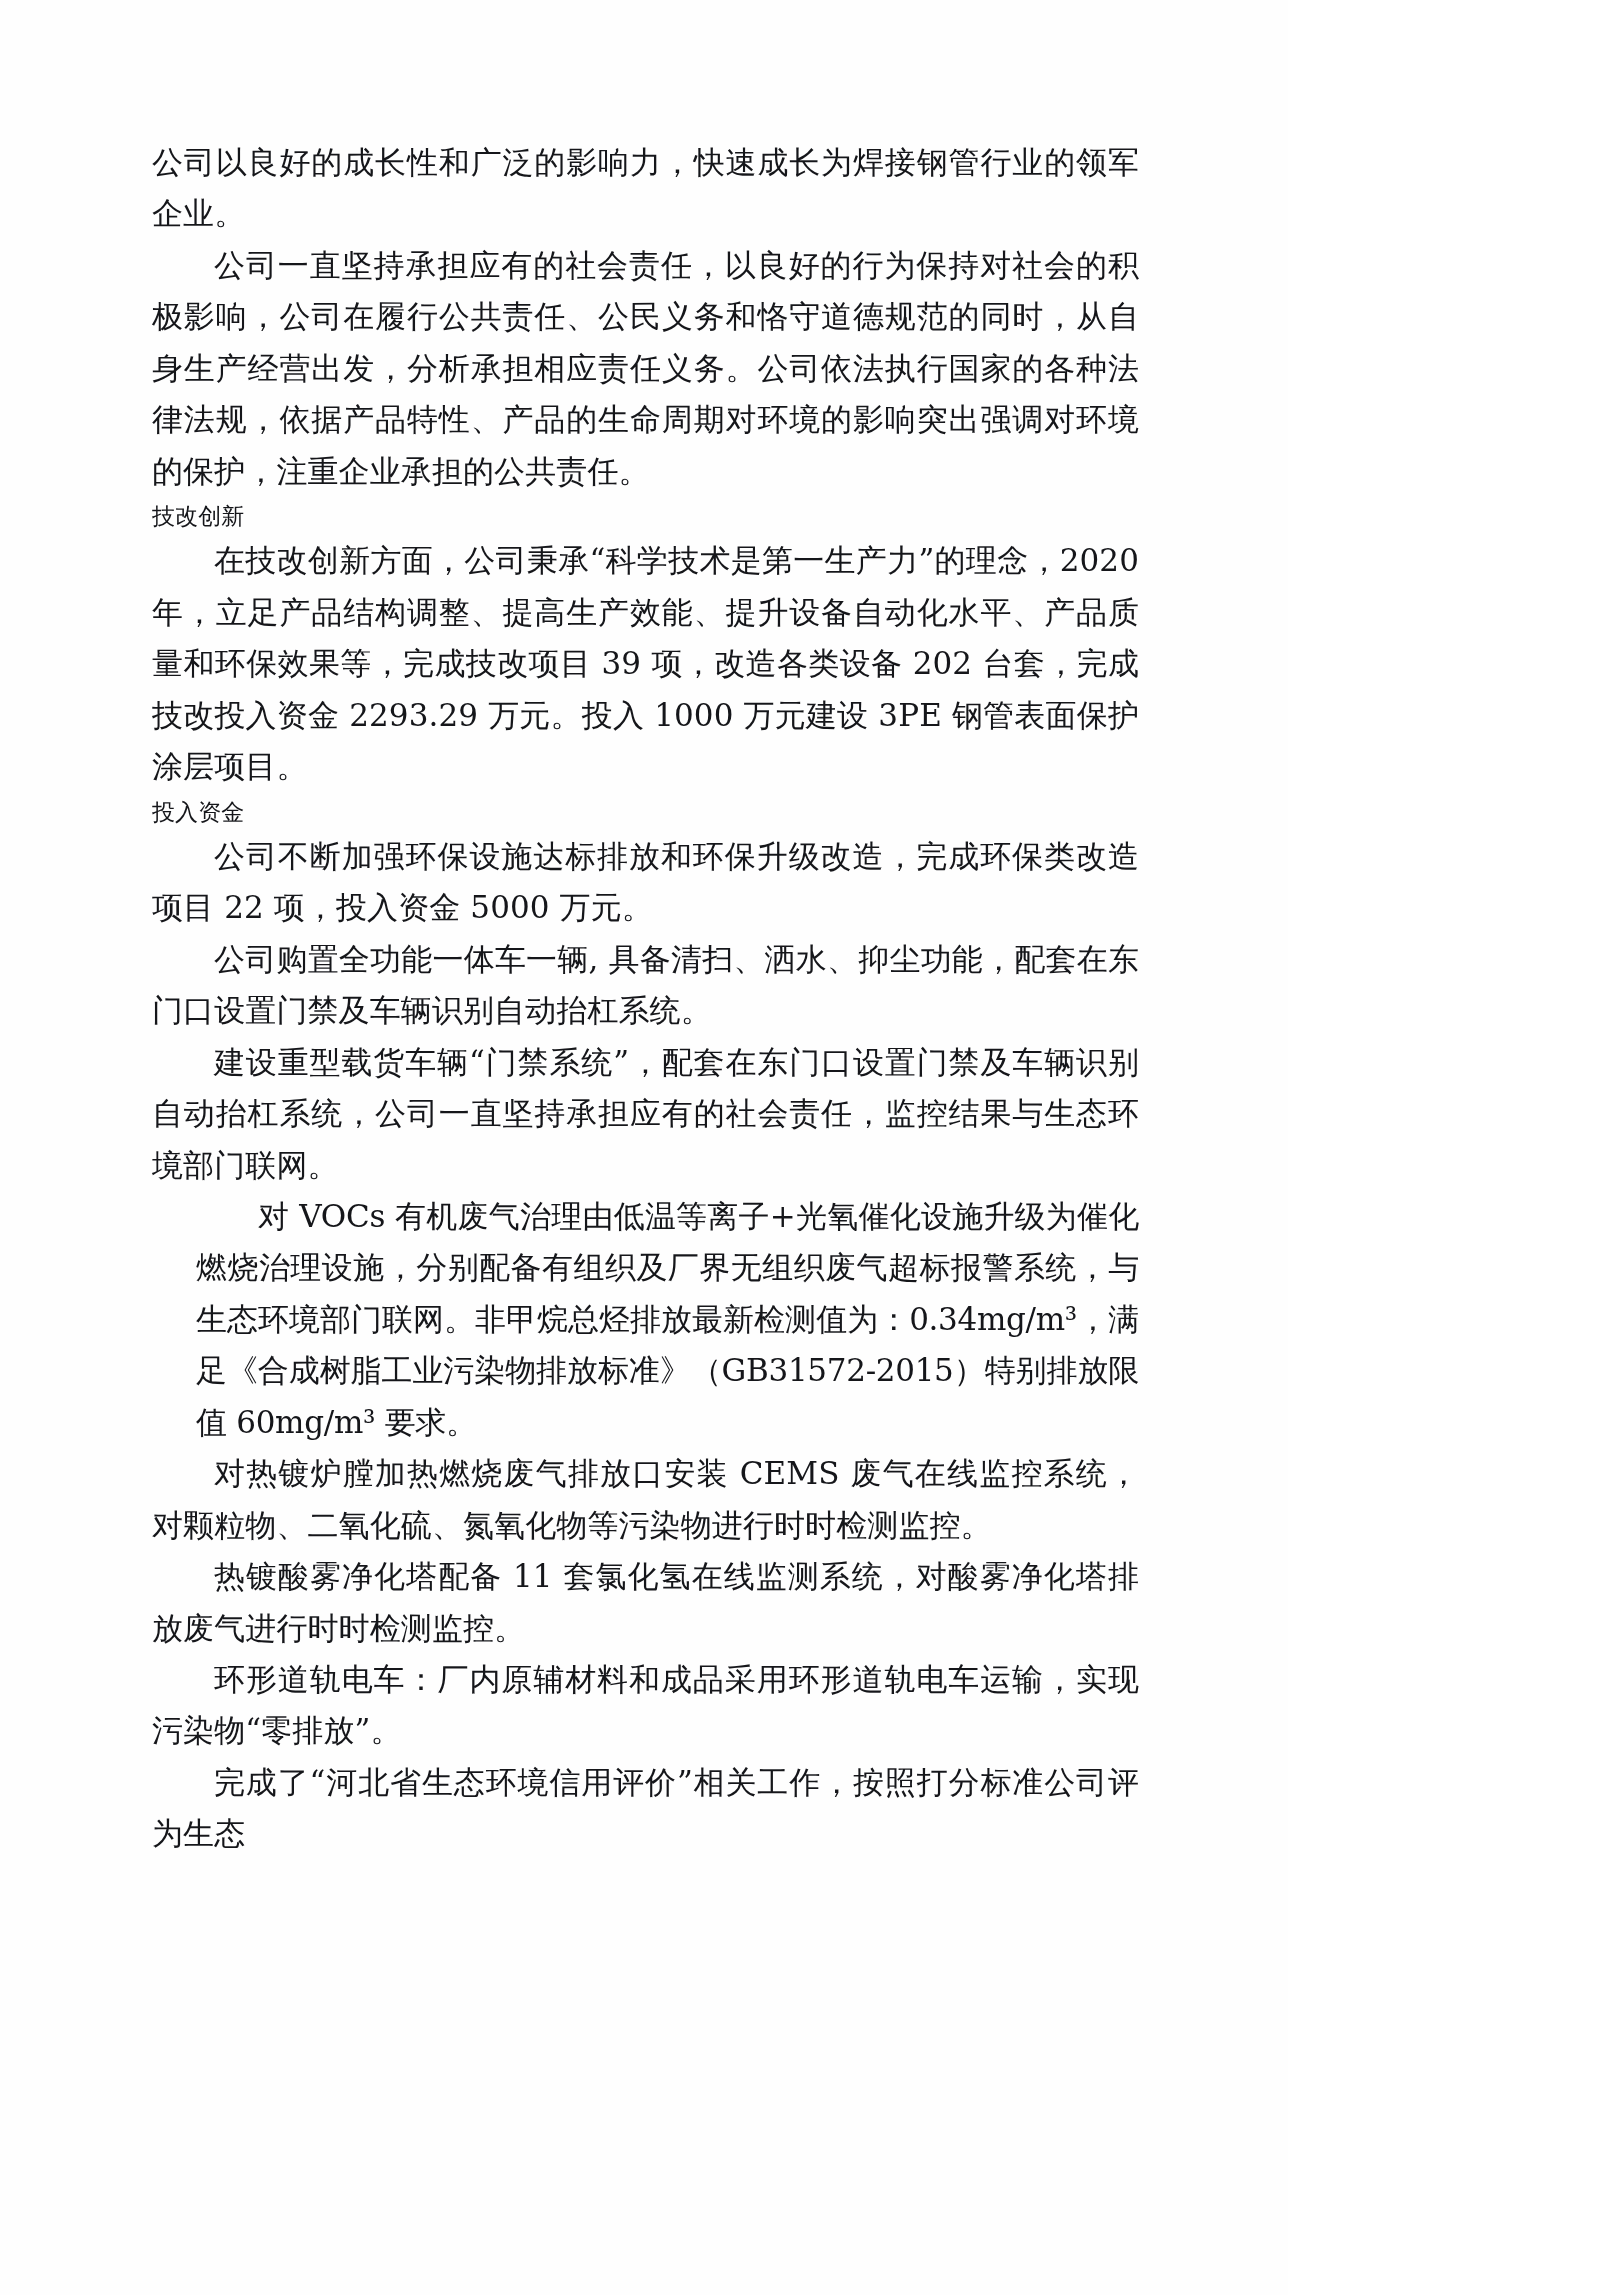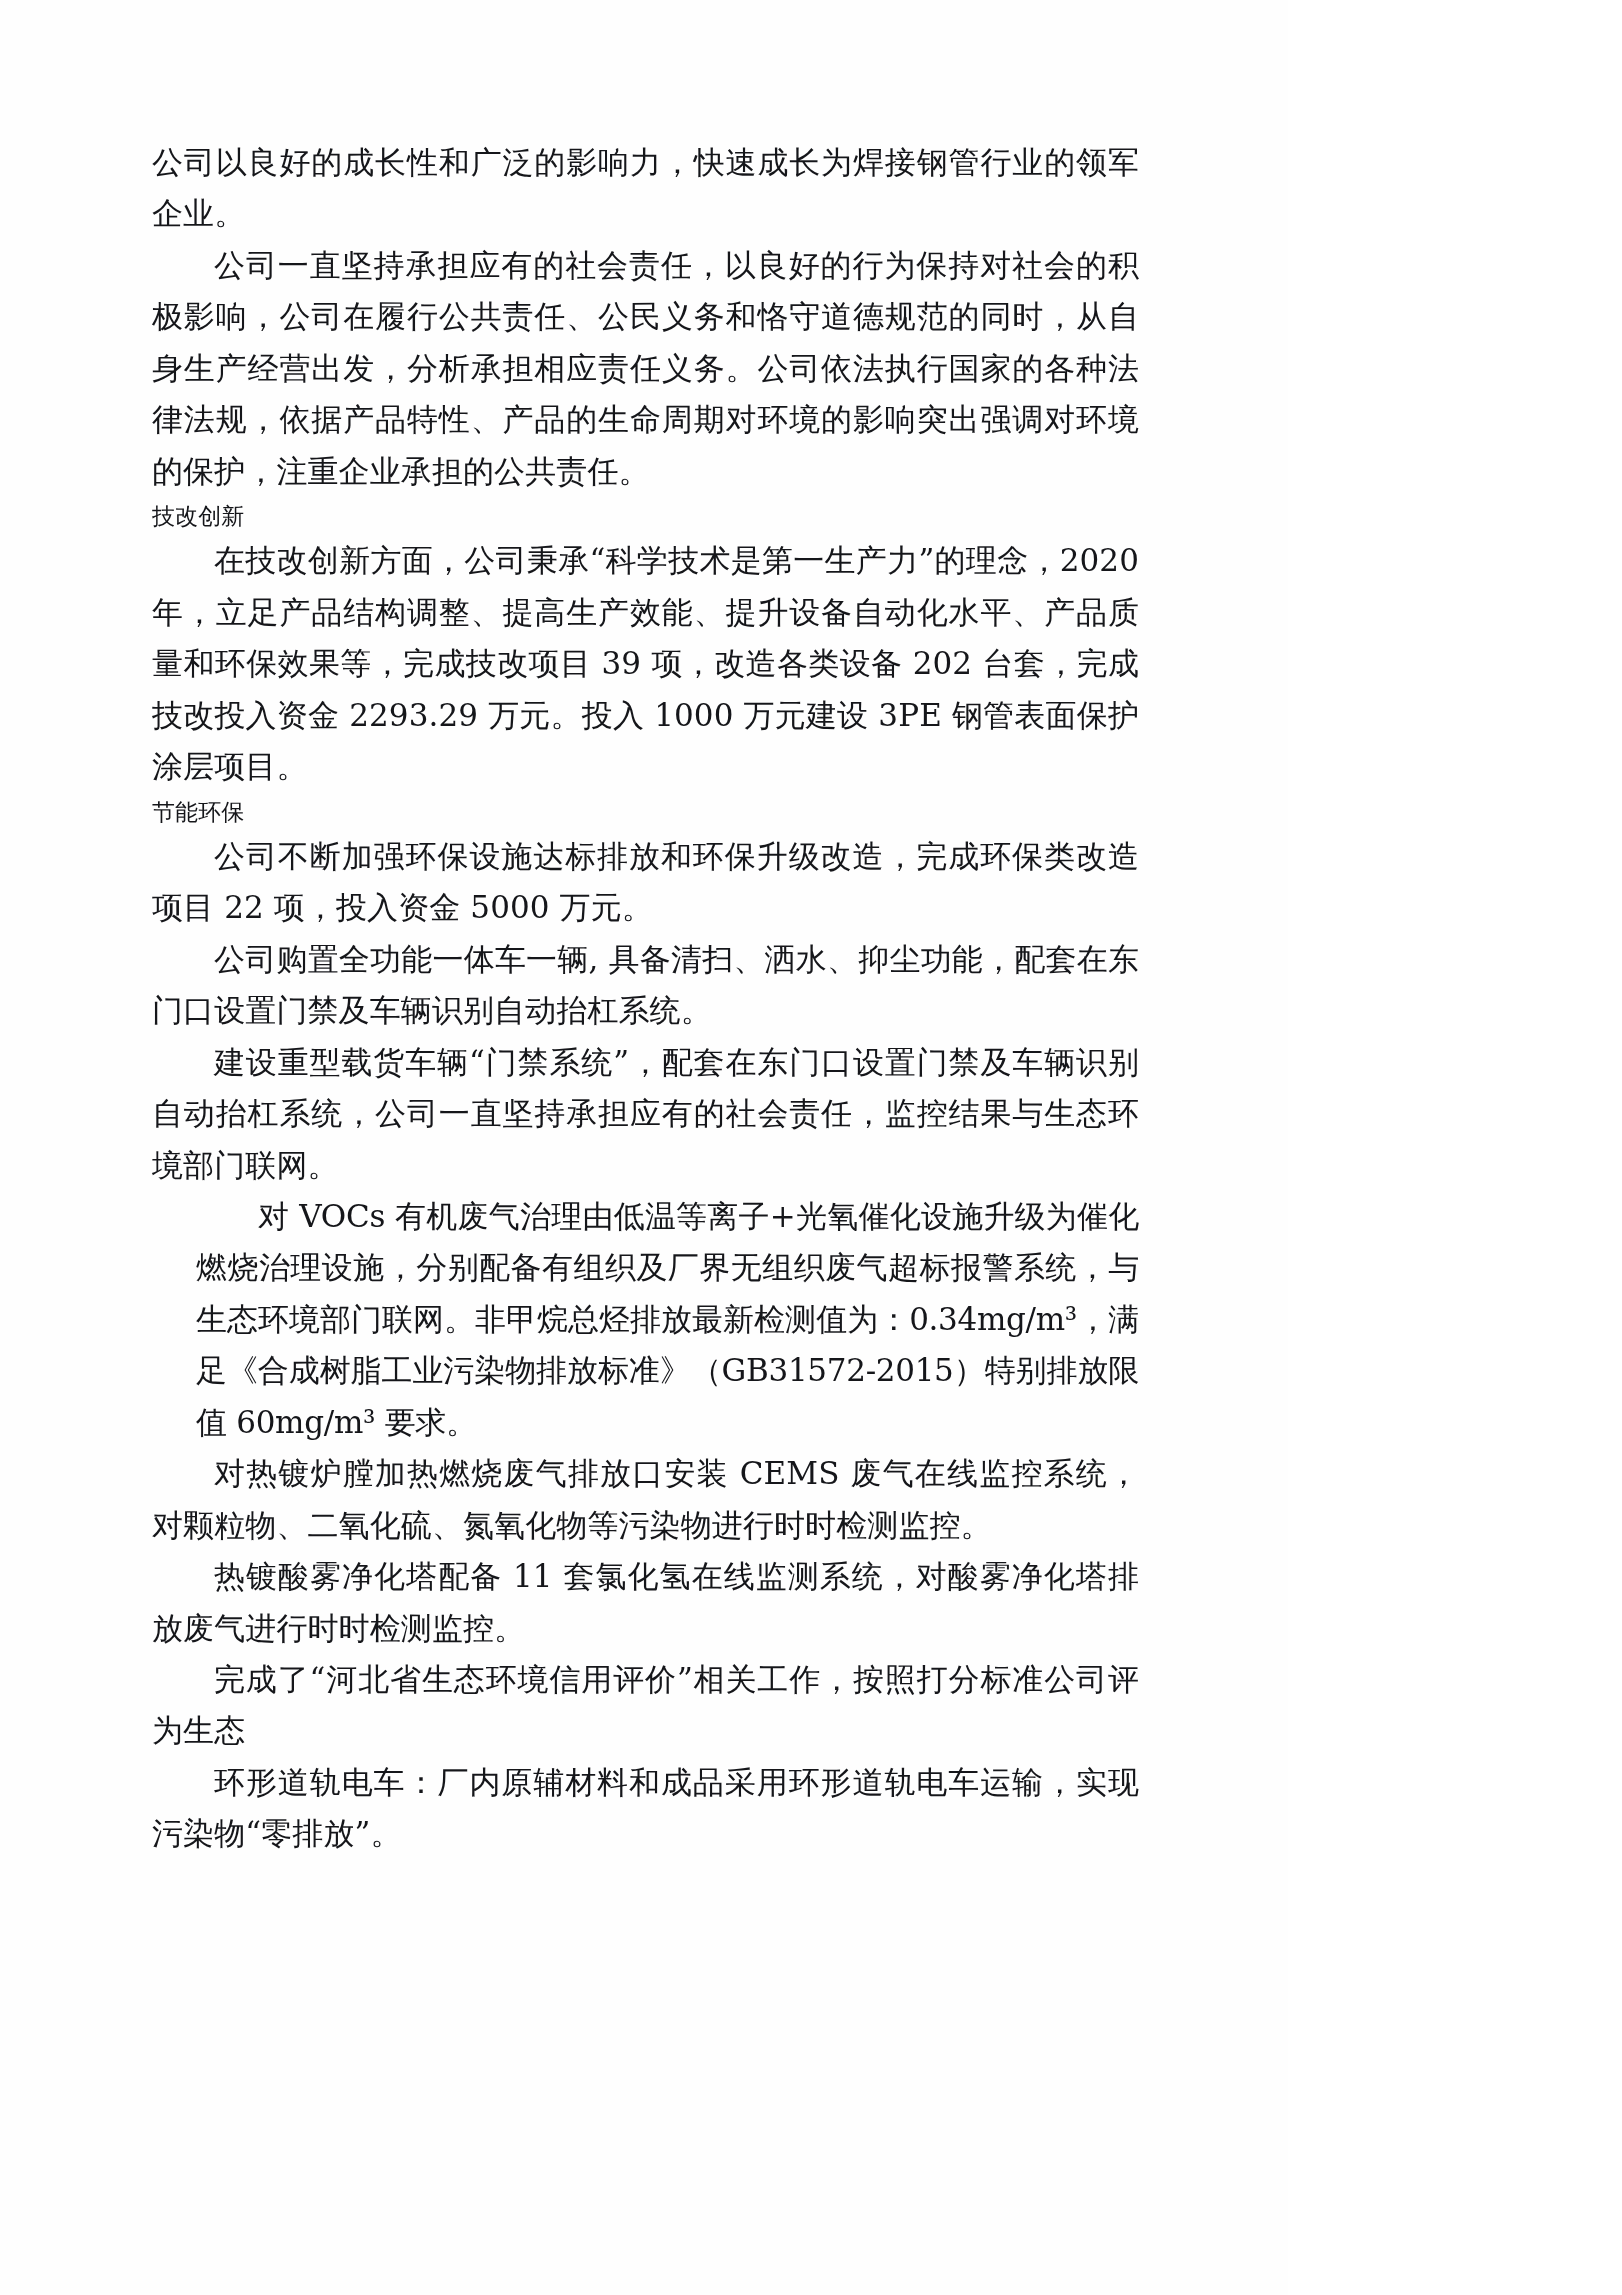--- a/index.html
+++ b/index.html
@@ -60,33 +60,33 @@
   <div class="doc-body">
 
     <p class="para-flush">公司以良好的成长性和广泛的影响力，快速成长为焊接钢管行业的领军企业。</p>
 
     <p class="para-indent">公司一直坚持承担应有的社会责任，以良好的行为保持对社会的积极影响，公司在履行公共责任、公民义务和恪守道德规范的同时，从自身生产经营出发，分析承担相应责任义务。公司依法执行国家的各种法律法规，依据产品特性、产品的生命周期对环境的影响突出强调对环境的保护，注重企业承担的公共责任。</p>
 
     <p class="section-head">技改创新</p>
 
     <p class="para-indent">在技改创新方面，公司秉承“科学技术是第一生产力”的理念，2020 年，立足产品结构调整、提高生产效能、提升设备自动化水平、产品质量和环保效果等，完成技改项目 39 项，改造各类设备 202 台套，完成技改投入资金 2293.29 万元。投入 1000 万元建设 3PE 钢管表面保护涂层项目。</p>
 
-    <p class="section-head">节能环保</p>
+    <p class="section-head">投入资金</p>
 
     <p class="para-indent">公司不断加强环保设施达标排放和环保升级改造，完成环保类改造项目 22 项，投入资金 5000 万元。</p>
 
     <p class="para-indent">公司购置全功能一体车一辆, 具备清扫、洒水、抑尘功能，配套在东门口设置门禁及车辆识别自动抬杠系统。</p>
 
     <p class="para-indent">建设重型载货车辆“门禁系统”，配套在东门口设置门禁及车辆识别自动抬杠系统，公司一直坚持承担应有的社会责任，监控结果与生态环境部门联网。</p>
 
     <p class="para-indent tight">对 VOCs 有机废气治理由低温等离子+光氧催化设施升级为催化燃烧治理设施，分别配备有组织及厂界无组织废气超标报警系统，与生态环境部门联网。非甲烷总烃排放最新检测值为：0.34mg/m³，满足《合成树脂工业污染物排放标准》（GB31572-2015）特别排放限值 60mg/m³ 要求。</p>
 
     <p class="para-indent">对热镀炉膛加热燃烧废气排放口安装 CEMS 废气在线监控系统，对颗粒物、二氧化硫、氮氧化物等污染物进行时时检测监控。</p>
 
     <p class="para-indent">热镀酸雾净化塔配备 11 套氯化氢在线监测系统，对酸雾净化塔排放废气进行时时检测监控。</p>
 
+    <p class="para-indent">环形道轨电车：厂内原辅材料和成品采用环形道轨电车运输，实现污染物“零排放”。</p>
+
     <p class="para-indent">完成了“河北省生态环境信用评价”相关工作，按照打分标准公司评为生态</p>
-
-    <p class="para-indent">环形道轨电车：厂内原辅材料和成品采用环形道轨电车运输，实现污染物“零排放”。</p>
 
   </div>
 </div>
 
 
 </body></html>

